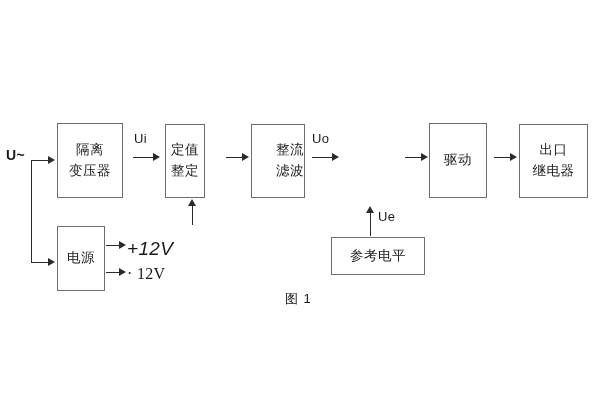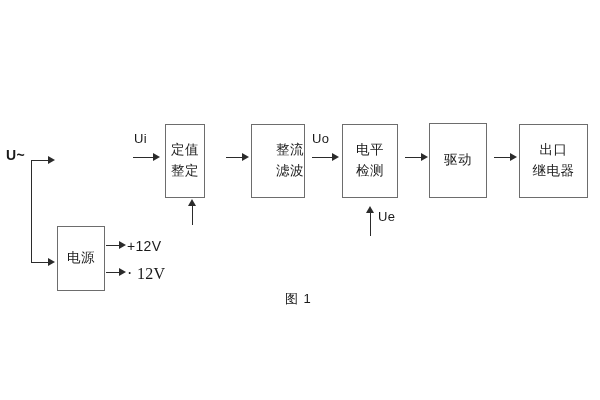--- a/index.html
+++ b/index.html
@@ -88,20 +88,24 @@
 <div id="diagram">
 
   <div class="lbl lbl-bold" style="left:6px; top:147px; font-size:14px;">U~</div>
 
   <div class="hline" style="left:31px; top:160px; width:18px;"></div>
   <div class="vline" style="left:31px; top:160px; height:102px;"></div>
   <div class="hline" style="left:31px; top:262px; width:18px;"></div>
   <div class="arrow-r" style="left:48px; top:156px;"></div>
   <div class="arrow-r" style="left:48px; top:258px;"></div>
 
+  <div class="box" style="left:57px; top:123px; width:66px; height:75px;">
+    <span class="line">隔离</span>
+    <span class="line">变压器</span>
+  </div>
 
   <div class="lbl" style="left:134px; top:131px;">Ui</div>
   <div class="hline" style="left:133px; top:157px; width:21px;"></div>
   <div class="arrow-r" style="left:153px; top:153px;"></div>
 
   <div class="box" style="left:165px; top:124px; width:40px; height:74px;">
     <span class="line">定值</span>
     <span class="line">整定</span>
   </div>
 
@@ -110,24 +114,20 @@
 
   <div class="box" style="left:251px; top:124px; width:54px; height:74px;padding-left:24px;">
     <span class="line">整流</span>
     <span class="line">滤波</span>
   </div>
 
   <div class="lbl" style="left:312px; top:131px;">Uo</div>
   <div class="hline" style="left:312px; top:157px; width:21px;"></div>
   <div class="arrow-r" style="left:332px; top:153px;"></div>
 
-  <div class="box" style="left:342px; top:124px; width:56px; height:74px;">
-    <span class="line">电平</span>
-    <span class="line">检测</span>
-  </div>
 
   <div class="hline" style="left:405px; top:157px; width:17px;"></div>
   <div class="arrow-r" style="left:421px; top:153px;"></div>
 
   <div class="box" style="left:429px; top:123px; width:58px; height:75px;">
     <span class="line">驱动</span>
   </div>
 
   <div class="hline" style="left:494px; top:157px; width:17px;"></div>
   <div class="arrow-r" style="left:510px; top:153px;"></div>
@@ -136,30 +136,33 @@
     <span class="line">电源</span>
   </div>
 
   <div class="box" style="left:519px; top:124px; width:69px; height:74px;">
     <span class="line">出口</span>
     <span class="line">继电器</span>
   </div>
 
   <div class="hline" style="left:106px; top:245px; width:14px;"></div>
   <div class="arrow-r" style="left:119px; top:241px;"></div>
-  <div class="lbl" style="left:127px; top:238px; font-size:14px;">+12V</div>
+  <div class="lbl" style="left:127px; top:238px; font-size:19px;font-style:italic;">+12V</div>
 
   <div class="hline" style="left:106px; top:272px; width:14px;"></div>
   <div class="arrow-r" style="left:119px; top:268px;"></div>
   <div class="lbl" style="left:127px; top:265px; font-size:16px;font-family:Liberation Serif, serif;">· 12V</div>
 
 
   <div class="vline" style="left:192px; top:205px; height:20px;"></div>
   <div class="arrow-u" style="left:188px; top:199px;"></div>
 
+  <div class="box" style="left:331px; top:237px; width:94px; height:38px;">
+    <span class="line">参考电平</span>
+  </div>
 
   <div class="vline" style="left:370px; top:212px; height:24px;"></div>
   <div class="arrow-u" style="left:366px; top:206px;"></div>
   <div class="lbl" style="left:378px; top:209px;">Ue</div>
 
   <div class="caption" style="left:285px; top:290px;">图 1</div>
 
 </div>
 
 </body></html>

